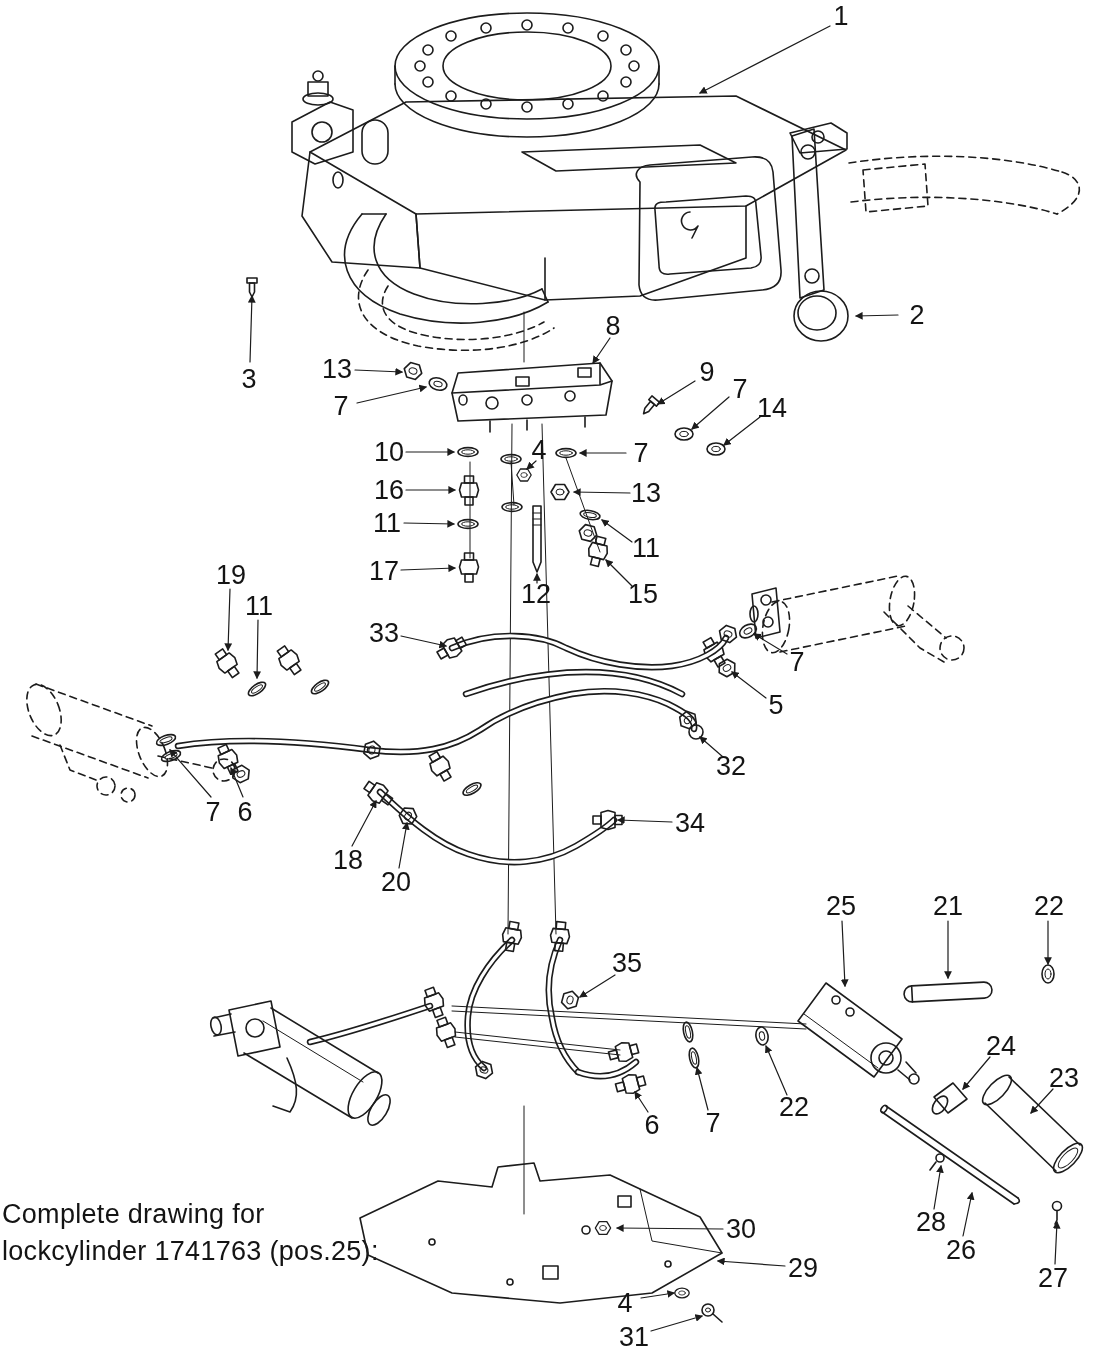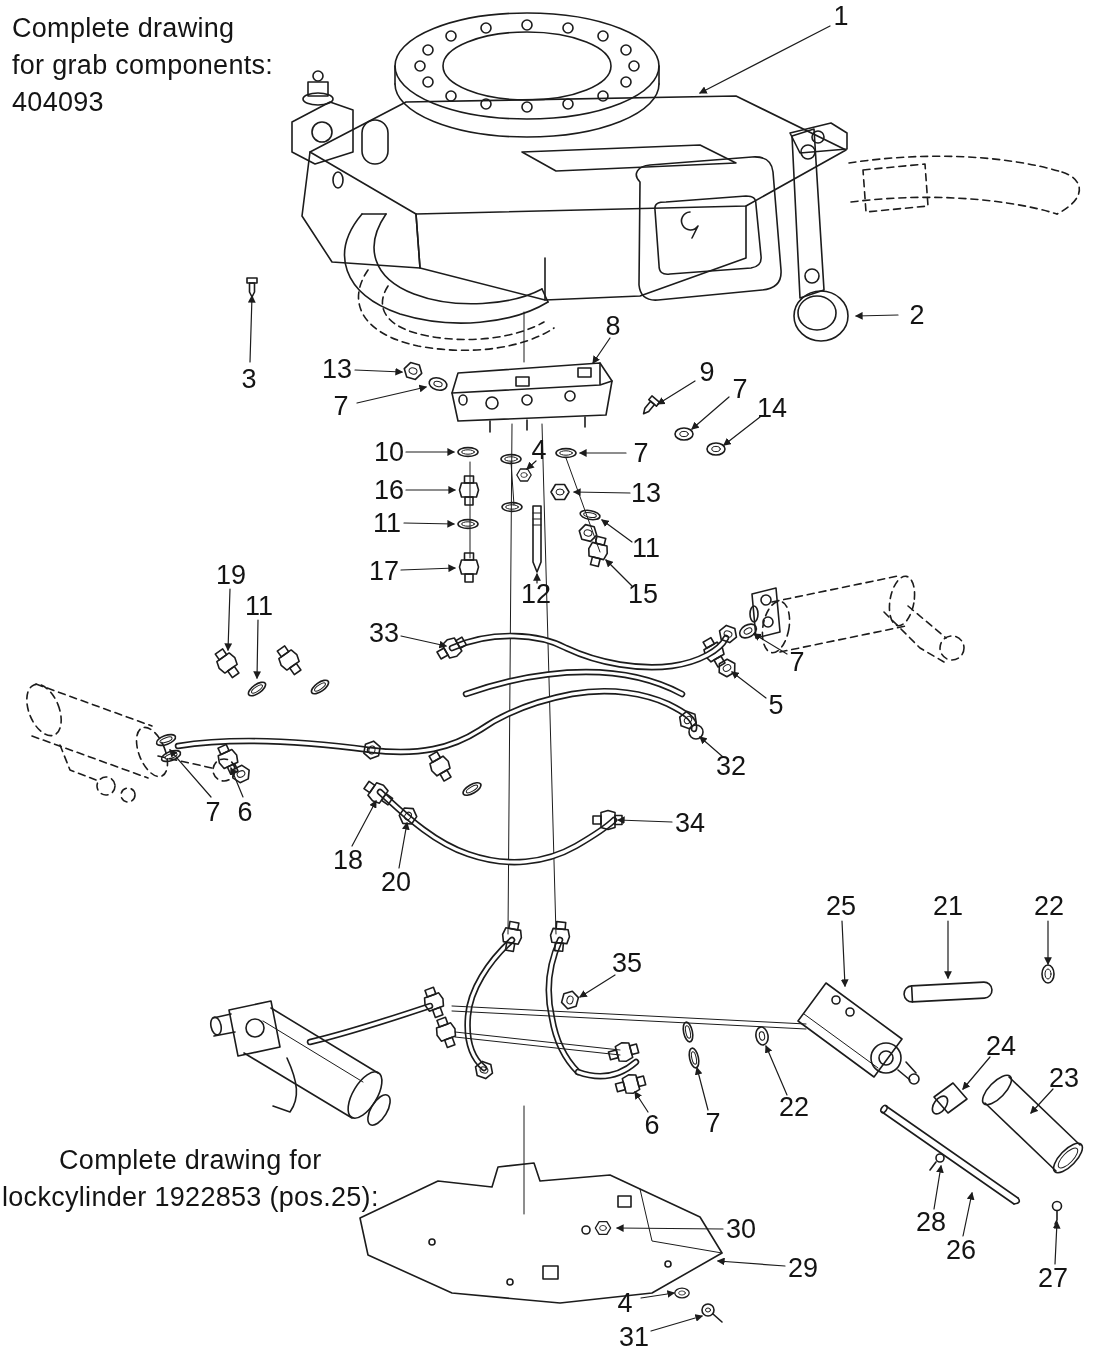--- a/index.html
+++ b/index.html
@@ -3,21 +3,21 @@
 <meta charset="utf-8">
 <style>
   * { margin:0; padding:0; box-sizing:border-box; }
   html,body { background:#ffffff; }
   .stage {
     position:relative; width:1100px; height:1350px; background:#fff;
     overflow:hidden; font-family:"Liberation Sans", sans-serif; color:#141414;
   }
   .note { position:absolute; font-size:27px; line-height:37px; letter-spacing:0.3px; white-space:nowrap; }
   .note-top { left:12px; top:10px; }
-  .note-bottom { left:2px; top:1142px;text-align:center; }
+  .note-bottom { left:2px; top:1196px; }
   svg.art { position:absolute; left:0; top:0; }
   
   .art path, .art ellipse, .art circle, .art rect, .art line {
     fill:none; stroke:#1c1c1c; stroke-width:1.6;
     stroke-linecap:round; stroke-linejoin:round;
   }
   .art .thin { stroke-width:1; }
   .art .dash, .art .dash path, .art .dash ellipse, .art .dash circle, .art .dash rect { stroke-dasharray:7 5; }
   .art .hose-outer { stroke-width:6.5; }
   .art .hose-inner { stroke:#ffffff; stroke-width:3.2; }
@@ -26,29 +26,24 @@
   .callout-text {
     font-family:"Liberation Sans", sans-serif; font-size:27px; fill:#141414;
     stroke:none;
   }
 </style>
 </head>
 <body>
 
 <div class="stage">
 
-  <div class="note note-top">
-    <div>Complete drawing</div>
-    <div>for grab components:</div>
-    <div>404093</div>
-  </div>
 
   <div class="note note-bottom">
     <div>Complete drawing for</div>
-    <div>lockcylinder 1922853 (pos.25):</div>
+    <div>lockcylinder 1741763 (pos.25):</div>
   </div>
 
   <svg class="art" width="1100" height="1350" viewBox="0 0 1100 1350">
     <defs>
       <marker id="arrow" viewBox="0 0 10 10" refX="8.5" refY="5" markerWidth="6.5" markerHeight="6.5" orient="auto">
         <path d="M0,0 L10,5 L0,10 Z"></path>
       </marker>
       <g id="g-nut">
         <path d="M-9,0 L-4.5,-7.5 L4.5,-7.5 L9,0 L4.5,7.5 L-4.5,7.5 Z"></path>
         <ellipse class="thin" cx="0" cy="0" rx="4" ry="3"></ellipse>

